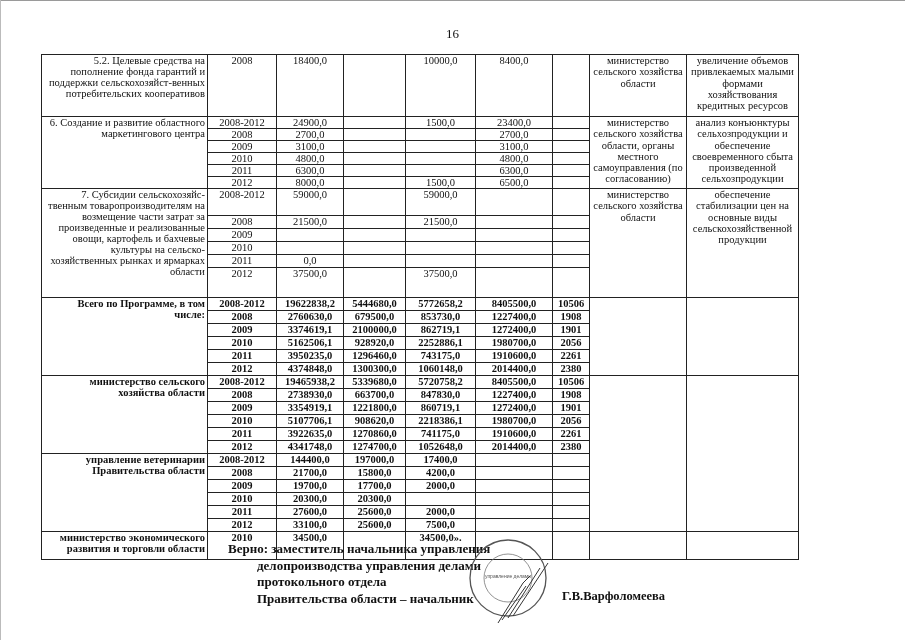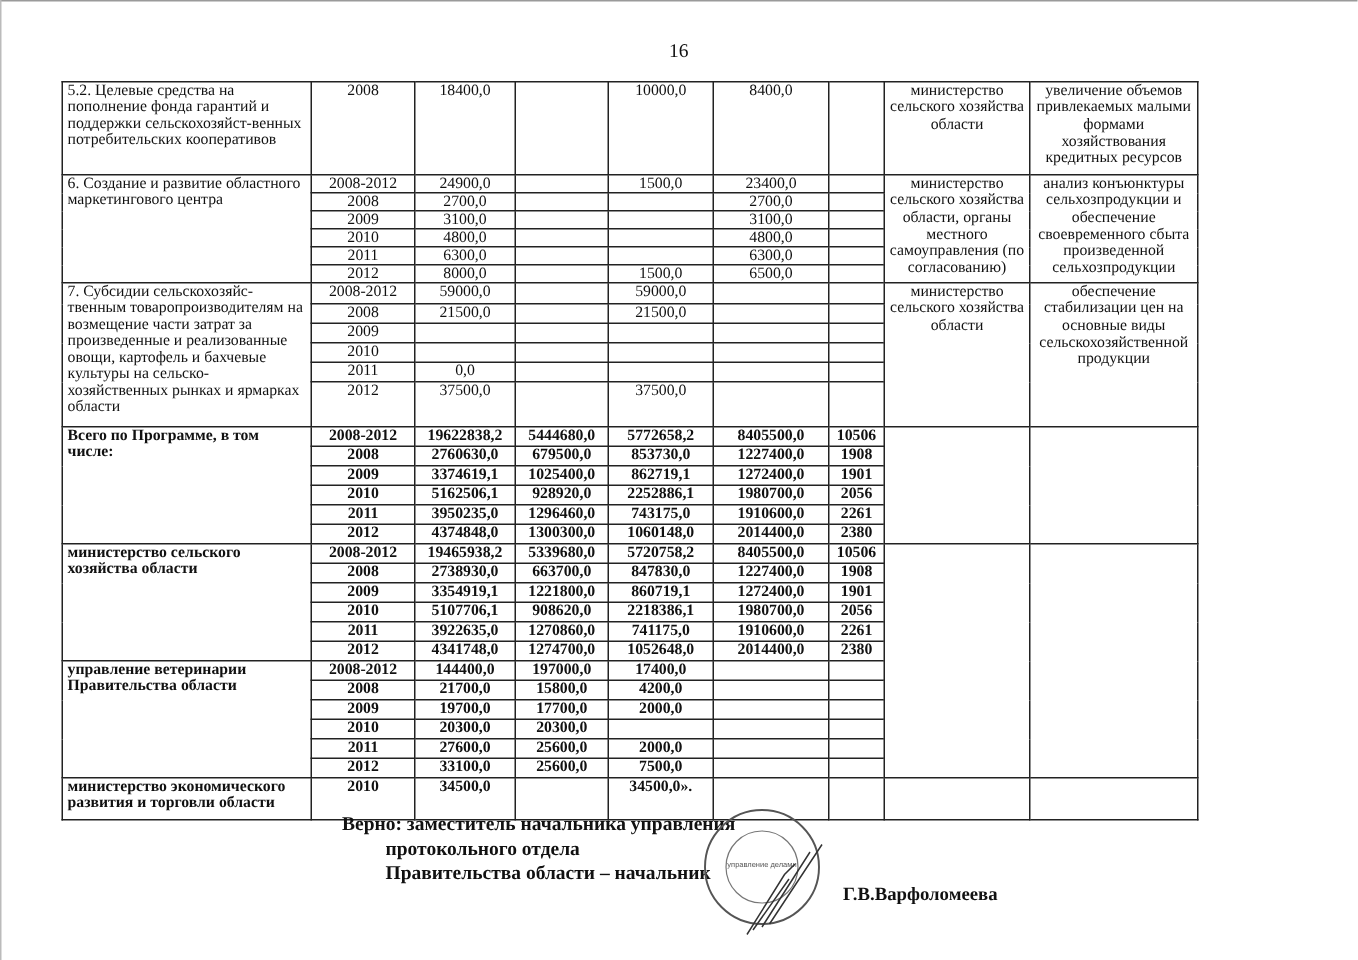--- a/index.html
+++ b/index.html
@@ -3,21 +3,21 @@
 <meta charset="utf-8">
 <style>
   html, body { margin:0; padding:0; }
   body { width:905px; height:640px; background:#ffffff; position:relative; overflow:hidden;
          font-family:"Liberation Serif","DejaVu Serif",serif; color:#111; }
   .frame-top { position:absolute; left:0; top:0; width:905px; height:1px; background:#9a9a9a; }
   .frame-left { position:absolute; left:0; top:0; width:1px; height:640px; background:#bbb; }
   .page-num { position:absolute; left:0; top:26px; width:905px; text-align:center; font-size:13px; }
   table.doc { position:absolute; left:41px; top:54px; border-collapse:collapse; table-layout:fixed; }
   table.doc td { border:1px solid #222; padding:0 2px; font-size:10.5px; line-height:11px; vertical-align:top; overflow:hidden; white-space:nowrap; }
-  table.doc td.name { white-space:normal; text-align:left; padding-left:3px; }
+  table.doc td.name { white-space:normal; text-align:right; padding-left:3px; }
   table.doc td.c { text-align:center; }
   table.doc td.resp, table.doc td.res { white-space:normal; text-align:center; line-height:11.3px; }
   tr.b td { font-weight:bold; }
   tr.b td.name { font-weight:bold; }
   .signature { position:absolute; left:228px; top:541px; font-size:13px; font-weight:bold; line-height:16.5px; }
   .signature .indent { padding-left:29px; }
   .signer { position:absolute; left:562px; top:589px; font-size:12.5px; font-weight:bold; }
   .stamp { position:absolute; left:468px; top:528px; }
 </style>
 </head>
@@ -96,21 +96,21 @@
         <td class="c"></td>
       </tr>
       <tr style="height: 12px;">
         <td class="c">2012</td>
         <td class="c">8000,0</td>
         <td class="c"></td>
         <td class="c">1500,0</td>
         <td class="c">6500,0</td>
         <td class="c"></td>
       </tr>
-      <tr style="height: 14px;">
+      <tr style="height: 27px;">
         <td class="name" rowspan="6">7. Субсидии сельскохозяйс-твенным товаропроизводителям на возмещение части затрат за произведенные и реализованные овощи, картофель и бахчевые культуры на сельско-хозяйственных рынках и ярмарках области</td>
         <td class="c">2008-2012</td>
         <td class="c">59000,0</td>
         <td class="c"></td>
         <td class="c">59000,0</td>
         <td class="c"></td>
         <td class="c"></td>
         <td class="resp" rowspan="6">министерство сельского хозяйства области</td>
         <td class="res" rowspan="6">обеспечение стабилизации цен на основные виды сельскохозяйственной продукции</td>
       </tr>
@@ -169,21 +169,21 @@
         <td class="c">2008</td>
         <td class="c">2760630,0</td>
         <td class="c">679500,0</td>
         <td class="c">853730,0</td>
         <td class="c">1227400,0</td>
         <td class="c">1908</td>
       </tr>
       <tr class="b" style="height: 13px;">
         <td class="c">2009</td>
         <td class="c">3374619,1</td>
-        <td class="c">1025400,0</td>
+        <td class="c">2100000,0</td>
         <td class="c">862719,1</td>
         <td class="c">1272400,0</td>
         <td class="c">1901</td>
       </tr>
       <tr class="b" style="height: 13px;">
         <td class="c">2010</td>
         <td class="c">5162506,1</td>
         <td class="c">928920,0</td>
         <td class="c">2252886,1</td>
         <td class="c">1980700,0</td>
@@ -314,20 +314,21 @@
         <td class="c"></td>
         <td class="c"></td>
         <td class="resp"></td>
         <td class="res"></td>
       </tr>
     </tbody>
 </table>
 
 <div class="signature">
   <div>Верно: заместитель начальника управления</div>
+  <div class="indent">делопроизводства управления делами</div>
   <div class="indent">протокольного отдела</div>
   <div class="indent">Правительства области – начальник</div>
 </div>
 
 <svg class="stamp" width="90" height="100" viewBox="0 0 90 100">
   <circle cx="40" cy="50" r="38" fill="none" stroke="#555" stroke-width="1.3"></circle>
   <circle cx="40" cy="50" r="24" fill="none" stroke="#777" stroke-width="0.8"></circle>
   <text x="40" y="50" font-size="5" text-anchor="middle" fill="#555" font-family="Liberation Sans, sans-serif">управление делами</text>
   <path d="M30 95 L55 55 L62 48 M34 92 L58 58 M40 90 L72 40 M45 88 L80 35" stroke="#333" stroke-width="1" fill="none"></path>
 </svg>

